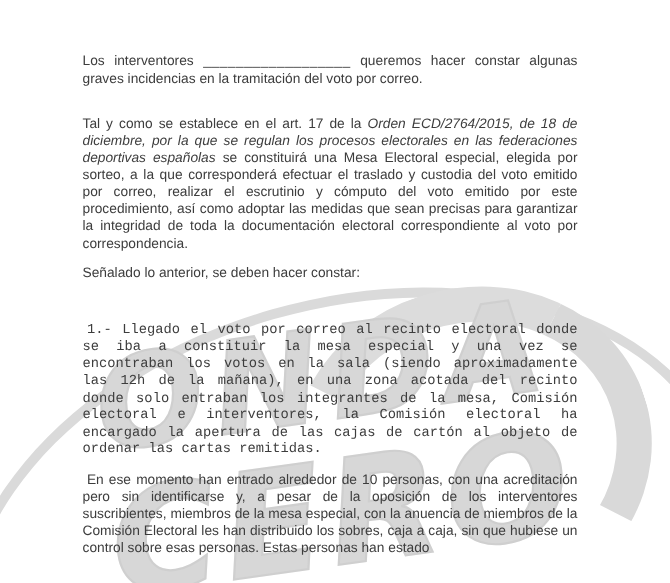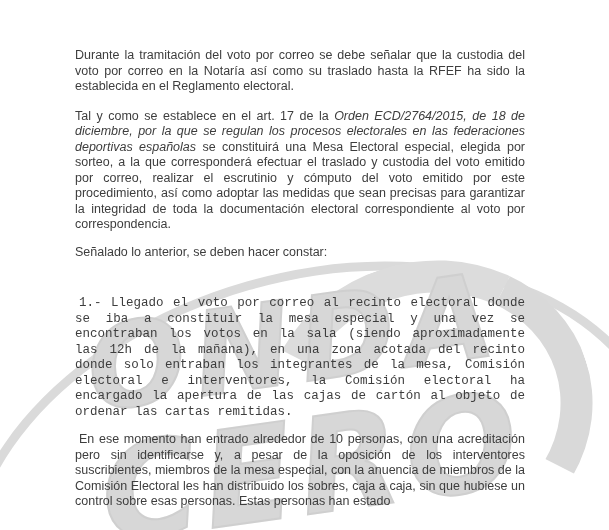--- a/index.html
+++ b/index.html
@@ -87,22 +87,22 @@
     <div class="wm-frame"></div>
     <div class="wm-arc"></div>
     <div class="wm-words">
       <span class="wm-line1">ONDA</span>
       <span class="wm-line2">CERO</span>
     </div>
   </div>
 
   <div class="content">
 
+    <p class="p1"><span>Los interventores </span><span class="blank">__________________</span><span> queremos hacer constar algunas graves incidencias en la tramitación del voto por correo.</span></p>
 
-    <p class="p2">Durante la tramitación del voto por correo se debe señalar que la custodia del voto por correo en la Notaría así como su traslado hasta la RFEF ha sido la establecida en el Reglamento electoral.</p>
 
     <p class="p3"><span>Tal y como se establece en el art. 17 de la </span><span class="italic">Orden ECD/2764/2015, de 18 de diciembre, por la que se regulan los procesos electorales en las federaciones deportivas españolas</span><span> se constituirá una Mesa Electoral especial, elegida por sorteo, a la que corresponderá efectuar el traslado y custodia del voto emitido por correo, realizar el escrutinio y cómputo del voto emitido por este procedimiento, así como adoptar las medidas que sean precisas para garantizar la integridad de toda la documentación electoral correspondiente al voto por correspondencia.</span></p>
 
     <p class="p4">Señalado lo anterior, se deben hacer constar:</p>
 
     <p class="p5 indent">1.- Llegado el voto por correo al recinto electoral donde se iba a constituir la mesa especial y una vez se encontraban los votos en la sala (siendo aproximadamente las 12h de la mañana), en una zona acotada del recinto donde solo entraban los integrantes de la mesa, Comisión electoral e interventores, la Comisión electoral ha encargado la apertura de las cajas de cartón al objeto de ordenar las cartas remitidas.</p>
 
     <p class="p6 indent">En ese momento han entrado alrededor de 10 personas, con una acreditación pero sin identificarse y, a pesar de la oposición de los interventores suscribientes, miembros de la mesa especial, con la anuencia de miembros de la Comisión Electoral les han distribuido los sobres, caja a caja, sin que hubiese un control sobre esas personas. Estas personas han estado</p>
 
   </div>

